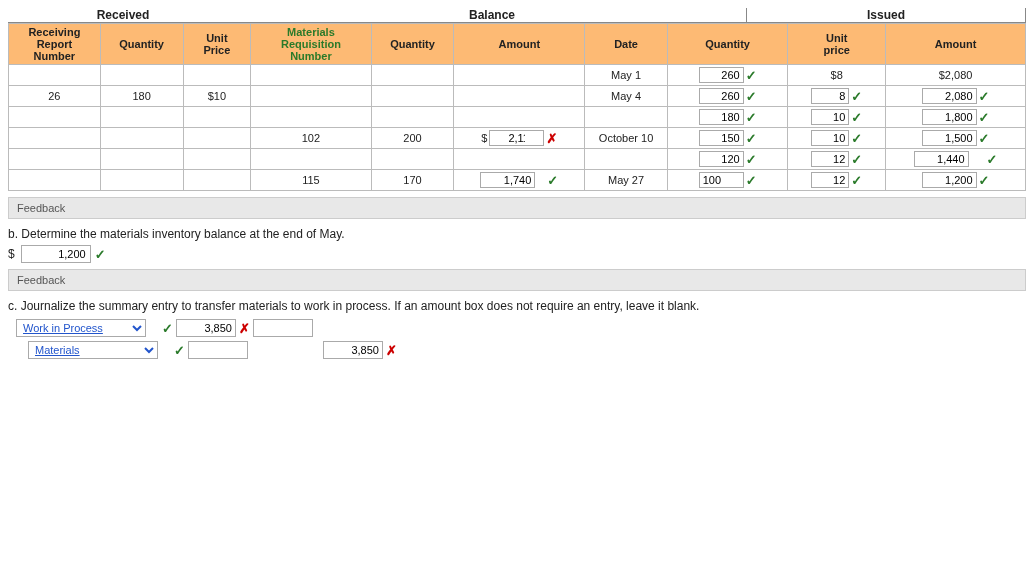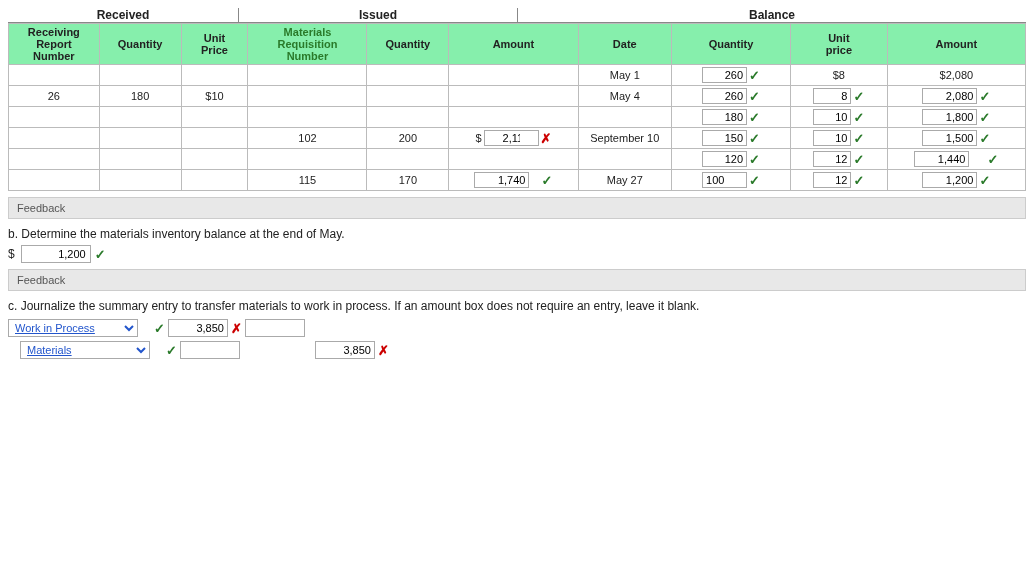--- a/index.html
+++ b/index.html
@@ -16,21 +16,21 @@
       margin-bottom: 6px;
     }
     .main-table th, .main-table td {
       border: 1px solid #bbb;
       padding: 2px 4px;
       text-align: center;
       vertical-align: middle;
       font-size: 11px;
     }
     .main-table th {
-      background: #86efac;
+      background: #fdba74;
       font-weight: bold;
     }
     .check-green {
       color: #2a7a2a;
       font-weight: bold;
       font-size: 13px;
     }
     .cross-red {
       color: #cc0000;
       font-weight: bold;
@@ -61,21 +61,21 @@
       text-align: right;
     }
     .dollar-sign {
       font-size: 12px;
       margin-right: 2px;
     }
     .journal-row {
       display: flex;
       align-items: center;
       gap: 3px;
-      margin: 4px 0;
+      margin: 4px 8px;
     }
     .account-select {
       border: 1px solid #aaa;
       font-size: 11px;
       padding: 1px 2px;
       width: 130px;
       background: #fff;
       color: #2255cc;
       text-decoration: underline;
     }
@@ -85,22 +85,22 @@
       padding: 2px 3px;
       font-size: 11px;
       text-align: right;
     }
   </style>
 </head>
 <body>
 
 <div style="display:flex; margin-bottom:0;">
   <div style="width:230px; text-align:center; font-weight:bold; font-size:12px; border-bottom:1px solid #888;">Received</div>
+  <div style="flex:1; text-align:center; font-weight:bold; font-size:12px; border-bottom:1px solid #888;">Balance</div>
   <div style="width:280px; text-align:center; font-weight:bold; font-size:12px; border-bottom:1px solid #888; border-left:1px solid #888; border-right:1px solid #888;">Issued</div>
-  <div style="flex:1; text-align:center; font-weight:bold; font-size:12px; border-bottom:1px solid #888;">Balance</div>
 </div>
 
 <table class="main-table">
   <thead>
     <tr>
       <th style="width:55px; vertical-align:top;">Receiving<br>Report<br>Number</th>
       <th style="width:55px;">Quantity</th>
       <th style="width:45px;">Unit<br>Price</th>
       <th style="width:80px; color:#2a7a2a; font-weight:bold; vertical-align:top;">Materials<br>Requisition<br>Number</th>
       <th style="width:55px;">Quantity</th>
@@ -173,21 +173,21 @@
         <td></td>
         <td></td>
         <td></td>
         <td>102</td>
         <td>200</td>
         <td><span style="display: inline-flex; align-items: center; gap: 2px;">
             <span>$</span>
             <input type="text" value="2,110" style="width: 55px; border: 1px solid rgb(170, 170, 170); padding: 1px 18px; font-size: 11px; text-align: right;">
             <span style="color: rgb(204, 0, 0); font-weight: bold; font-size: 13px;">✗</span>
           </span></td>
-        <td>September 10</td>
+        <td>October 10</td>
         <td><span style="display: inline-flex; align-items: center; gap: 2px;">
             <input type="text" value="150" style="width: 45px; border: 1px solid rgb(170, 170, 170); padding: 1px 3px; font-size: 11px; text-align: right;">
             <span style="color: rgb(42, 122, 42); font-weight: bold; font-size: 13px;">✓</span>
           </span></td>
         <td><span style="display: inline-flex; align-items: center; gap: 2px;">
             <input type="text" value="10" style="width: 38px; border: 1px solid rgb(170, 170, 170); padding: 1px 3px; font-size: 11px; text-align: right;">
             <span style="color: rgb(42, 122, 42); font-weight: bold; font-size: 13px;">✓</span>
           </span></td>
         <td><span style="display: inline-flex; align-items: center; gap: 2px;">
             <input type="text" value="1,500" style="width: 55px; border: 1px solid rgb(170, 170, 170); padding: 1px 3px; font-size: 11px; text-align: right;">

